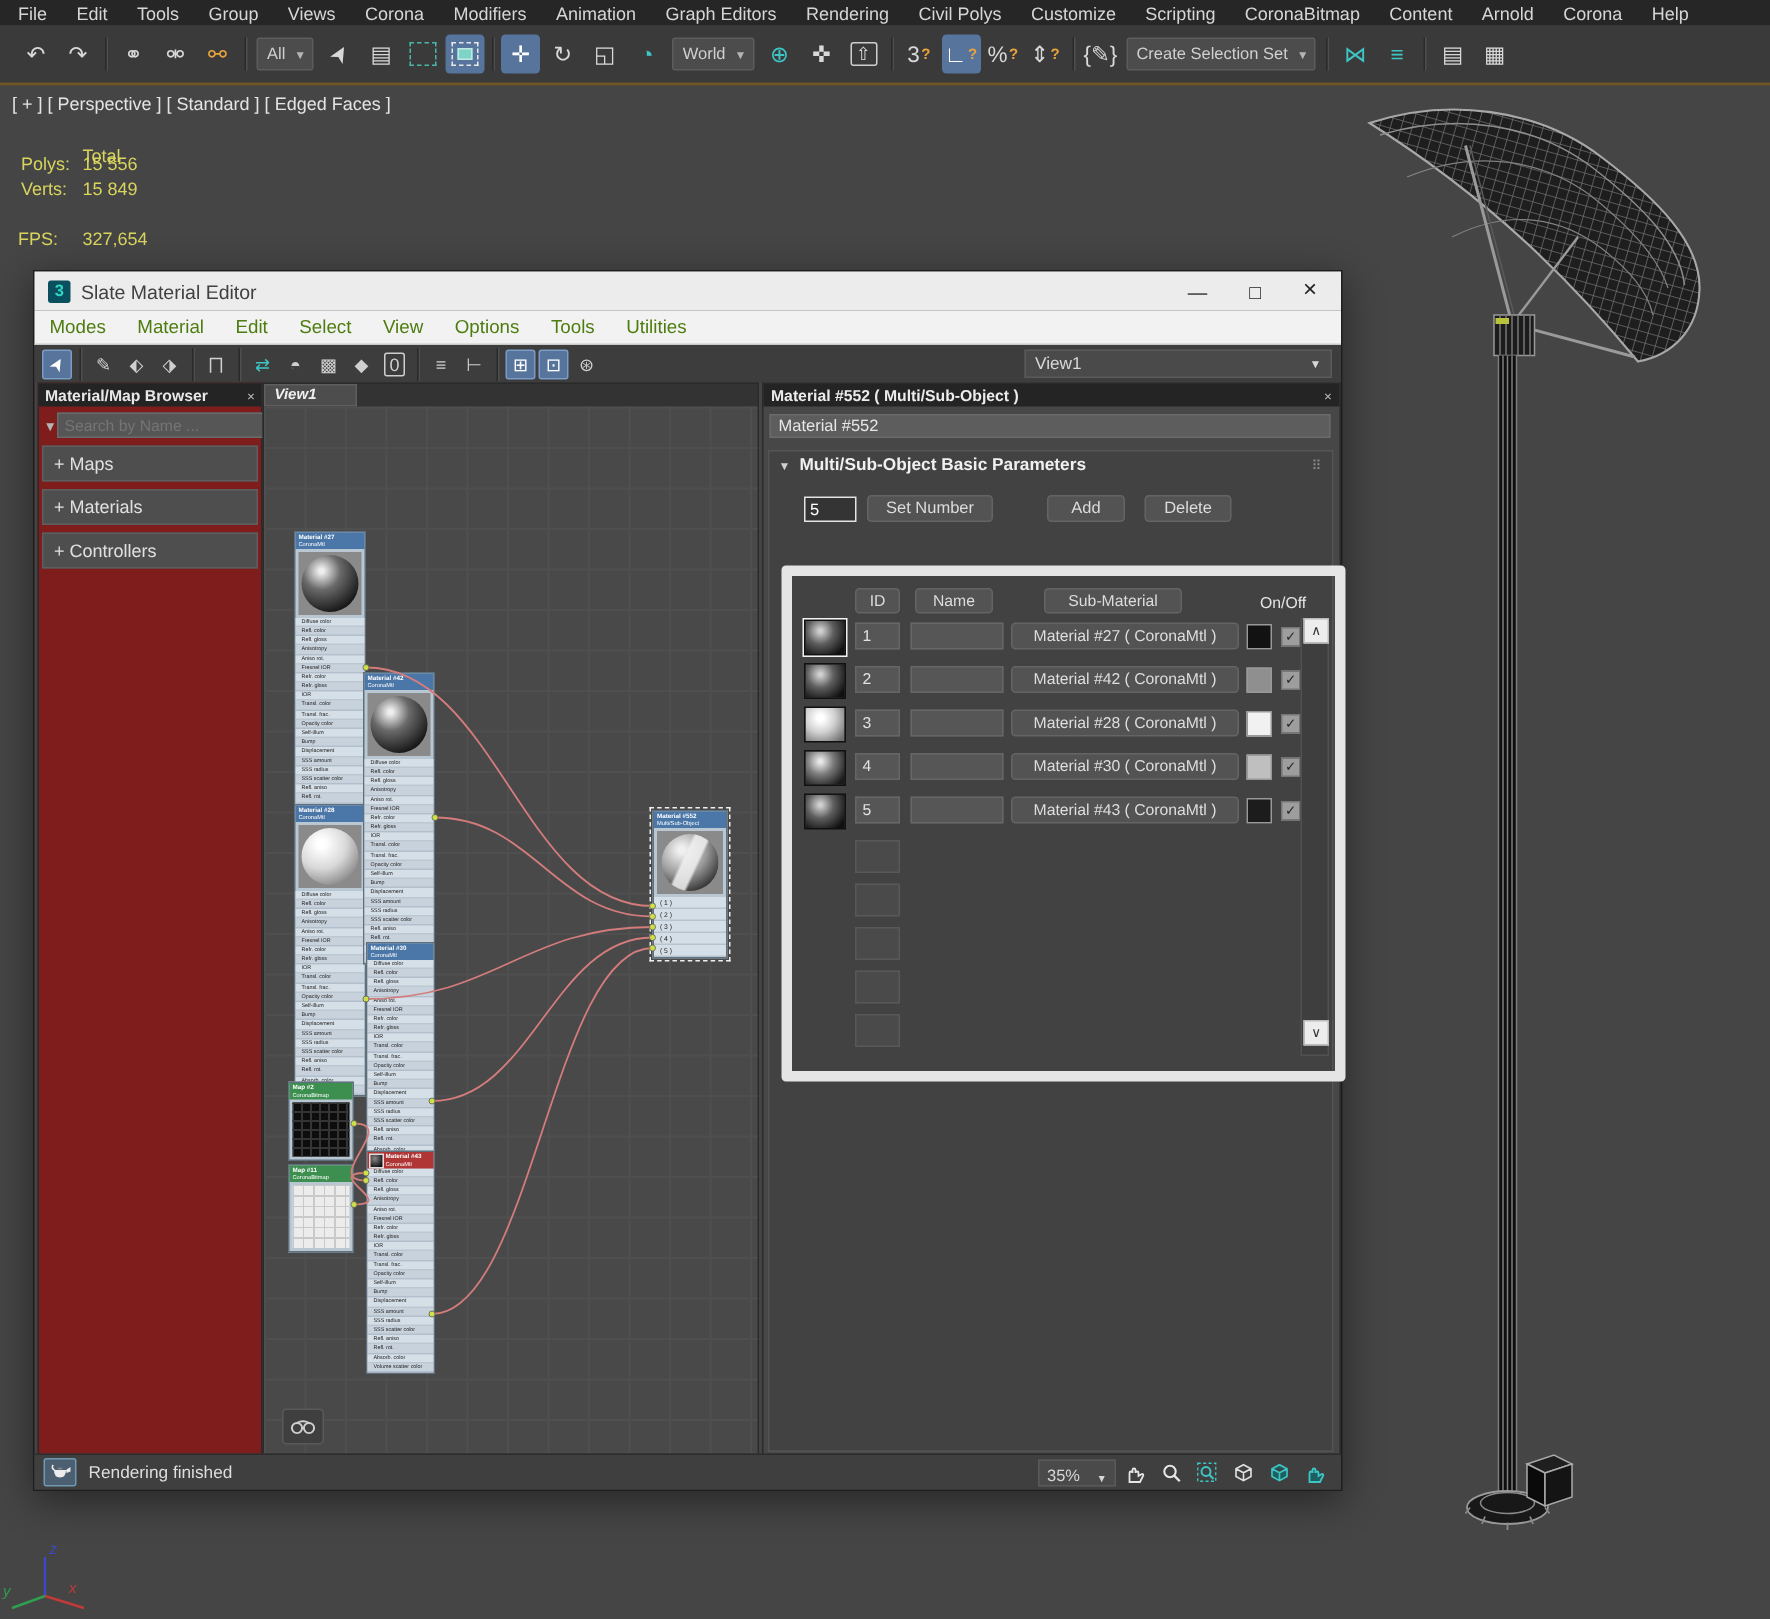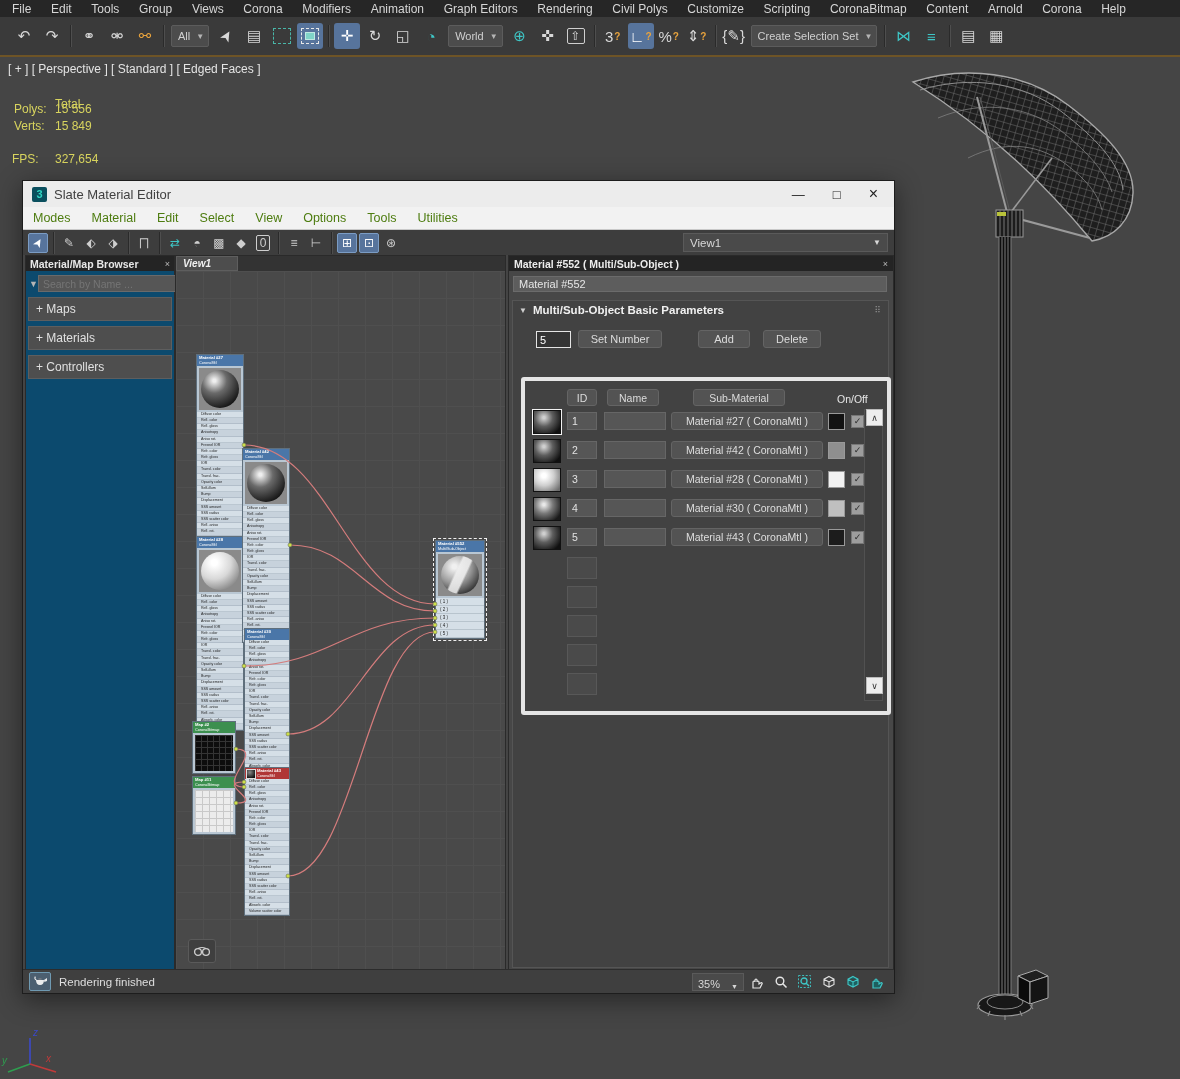--- a/index.html
+++ b/index.html
@@ -40,21 +40,21 @@
   .emitem{font-size:12.5px;color:#4d7c0f;}
   #etools{position:absolute;left:0;top:49px;width:100%;height:25px;background:#3d3d3d;display:flex;align-items:center;
     padding-left:4px;box-sizing:border-box;}
   .ebtn{min-width:20px;height:20px;margin:0 1px;border-radius:2px;display:flex;align-items:center;justify-content:center;
     font-size:12px;color:#cfcfcf;}
   .ebtn.hl{background:#57749c;color:#fff;border:1px solid #7b9cc4;box-sizing:border-box;}
   #eviewdd{position:absolute;right:6px;top:52px;width:205px;height:19px;background:#4a4a4a;border:1px solid #5a5a5a;
     color:#d8d8d8;font-size:11.5px;display:flex;align-items:center;padding:0 6px;box-sizing:border-box;}
   #eviewdd .car{margin-left:auto;font-size:8px;}
   
-  #browser{position:absolute;left:2px;top:74px;width:150px;height:716px;background:#0c4a6e;border:1px solid #2a2a2a;box-sizing:border-box;}
+  #browser{position:absolute;left:2px;top:74px;width:150px;height:716px;background:#7f1d1d;border:1px solid #2a2a2a;box-sizing:border-box;}
   #bhead{height:15px;background:#242424;display:flex;align-items:center;padding:0 4px;}
   #bhead .t{font-size:10.5px;font-weight:bold;color:#e8e8e8;}
   #bhead .x{margin-left:auto;font-size:9px;color:#bbb;}
   #bsearch{display:flex;align-items:center;margin:4px 3px;}
   #bsearch .arr{width:17px;height:15px;color:#b5b5b5;font-size:9px;display:flex;align-items:center;justify-content:center;}
   #bsearch input{flex:1;height:15px;background:#565656;border:1px solid #6a6a6a;color:#b8b8b8;font-size:10.5px;
     padding:0 4px;font-family:inherit;}
   .bgroup{margin:5px 2px 0 2px;height:22px;background:#4e4e4e;border:1px solid #5e5e5e;display:flex;align-items:center;
     padding-left:7px;font-size:12px;color:#e0e0e0;}
   
@@ -103,21 +103,21 @@
      color:#e6e6e6;font-size:11px;display:flex;align-items:center;padding-left:5px;box-sizing:border-box;}
   #rollout{position:absolute;left:3px;top:44px;width:377px;height:668px;background:#424242;border:1px solid #555;box-sizing:border-box;}
   #rolhead{height:18px;display:flex;align-items:center;padding:0 6px;}
   #rolhead .tri{font-size:8px;color:#cfcfcf;margin-right:6px;}
   #rolhead .t{font-size:11.5px;font-weight:bold;color:#f0f0f0;}
   #rolhead .grip{margin-left:auto;color:#8a8a8a;font-size:9px;letter-spacing:1px;}
   #countfield{position:absolute;left:23px;top:30px;width:30px;height:15px;background:#343434;border:1px solid #e4e4e4;
      color:#fff;font-size:11px;display:flex;align-items:center;padding-left:3px;}
   .pbtn{position:absolute;height:18px;background:#535353;border:1px solid #646464;border-radius:3px;color:#dcdcdc;
      font-size:11px;display:flex;align-items:center;justify-content:center;box-sizing:border-box;}
-  #tablebox{position:absolute;left:8px;top:76px;width:362px;height:330px;border:4px solid #e5e5e5;border-radius:3px;}
+  #tablebox{position:absolute;left:8px;top:76px;width:362px;height:330px;border:7px solid #e5e5e5;border-radius:3px;}
   .hbtn{position:absolute;height:17px;background:#535353;border:1px solid #646464;border-radius:3px;color:#dcdcdc;
      font-size:10.5px;display:flex;align-items:center;justify-content:center;box-sizing:border-box;}
   #onoff{position:absolute;left:312px;top:12px;font-size:10.5px;color:#e6e6e6;}
   .trow{position:absolute;left:0;width:100%;height:24px;}
   .thumb{position:absolute;left:8px;top:0;width:26px;height:22px;background:
      radial-gradient(circle at 38% 30%,#cfcfcf 5%,#5e5e5e 40%,#101010 85%);border:1px solid #111;}
   .thumb.white{background:radial-gradient(circle at 38% 30%,#fff 10%,#cfcfcf 45%,#6e6e6e 90%);}
   .thumb.glossy{background:radial-gradient(circle at 38% 30%,#e8e8e8 5%,#7a7a7a 40%,#1a1a1a 85%);}
   .thumb.selrow{outline:1px solid #f2f2f2;}
   .idf{position:absolute;left:42px;top:2px;width:30px;height:18px;background:#565656;border:1px solid #666;

